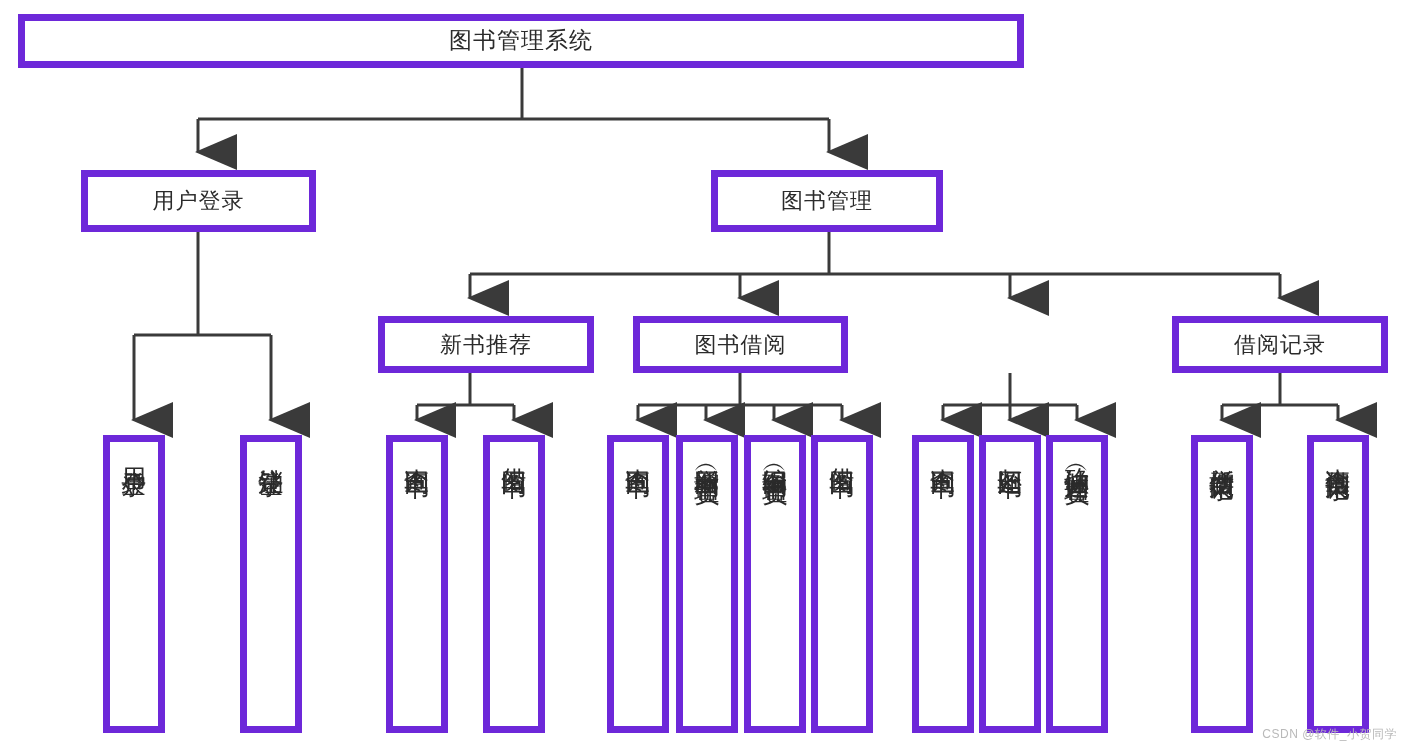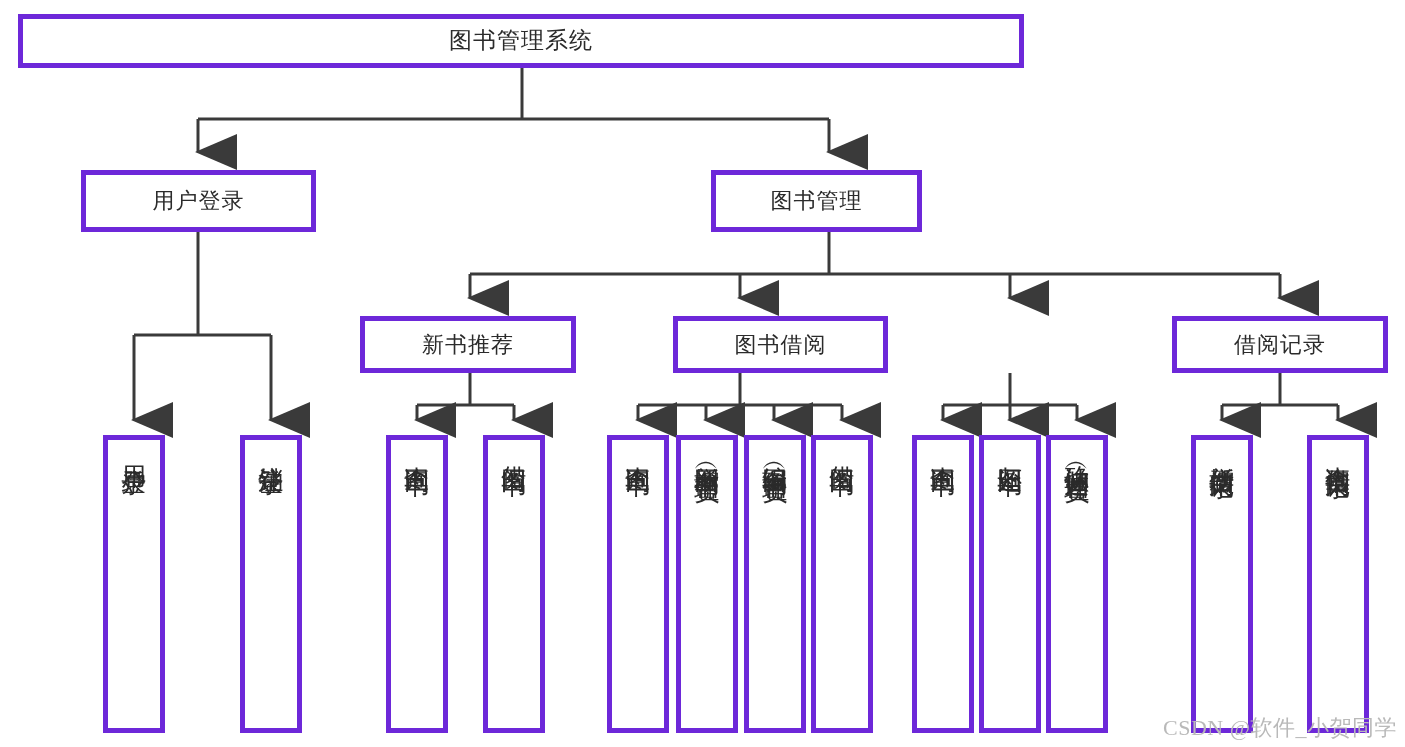--- a/index.html
+++ b/index.html
@@ -15,21 +15,21 @@
     width:1405px;height:747px;
   }
   svg#wires{
     position:absolute;left:0;top:0;
     width:1405px;height:747px;
     pointer-events:none;
   }
   .node{
     position:absolute;
     box-sizing:border-box;
-    border:5px solid #6d28d9;
+    border:7px solid #6d28d9;
     background:#ffffff;
     display:flex;
     align-items:center;
     justify-content:center;
     color:#2b2b2b;
   }
   .node .lbl{
     display:block;
     text-align:center;
     line-height:1.18;
@@ -50,25 +50,24 @@
     writing-mode:vertical-rl;
     text-orientation:upright;
     font-size:25px;
     line-height:1.05;
     letter-spacing:2px;
     margin:0 auto;
   }
   .watermark{
     position:absolute;
     right:8px;bottom:4px;
-    font-size:22px;
+    font-size:12px;
     color:#b9b9b9;
     letter-spacing:0.5px;
     white-space:nowrap;
-    font-family:Liberation Serif, serif;
   }
 </style>
 </head>
 <body>
 
 <div id="diagram">
 
   <svg id="wires" viewBox="0 0 1405 747">
     <defs>
       <marker id="arrow" viewBox="0 0 12 14" refX="6" refY="13" markerWidth="12" markerHeight="14" orient="auto-start-reverse">
@@ -122,29 +121,29 @@
   </svg>
 
   <div class="node h-node root" style="left:18px;top:14px;width:1006px;height:54px;">
     <span class="lbl">图书管理系统</span>
   </div>
 
   <div class="node h-node" style="left:81px;top:170px;width:235px;height:62px;">
     <span class="lbl">用户登录</span>
   </div>
 
-  <div class="node h-node" style="left:711px;top:170px;width:211px;height:62px;">
+  <div class="node h-node" style="left:711px;top:170px;width:232px;height:62px;">
     <span class="lbl">图书管理</span>
   </div>
 
-  <div class="node h-node" style="left:360px;top:316px;width:216px;height:57px;">
+  <div class="node h-node" style="left:378px;top:316px;width:216px;height:57px;">
     <span class="lbl">新书推荐</span>
   </div>
 
-  <div class="node h-node" style="left:633px;top:316px;width:215px;height:57px;margin-left:40px;">
+  <div class="node h-node" style="left:633px;top:316px;width:215px;height:57px;">
     <span class="lbl">图书借阅</span>
   </div>
 
 
   <div class="node h-node" style="left:1172px;top:316px;width:216px;height:57px;align-items:center;">
     <span class="lbl">借阅记录</span>
   </div>
 
   <div class="node v-node" style="left:103px;top:435px;width:62px;height:298px;">
     <span class="lbl">用户登录</span>

